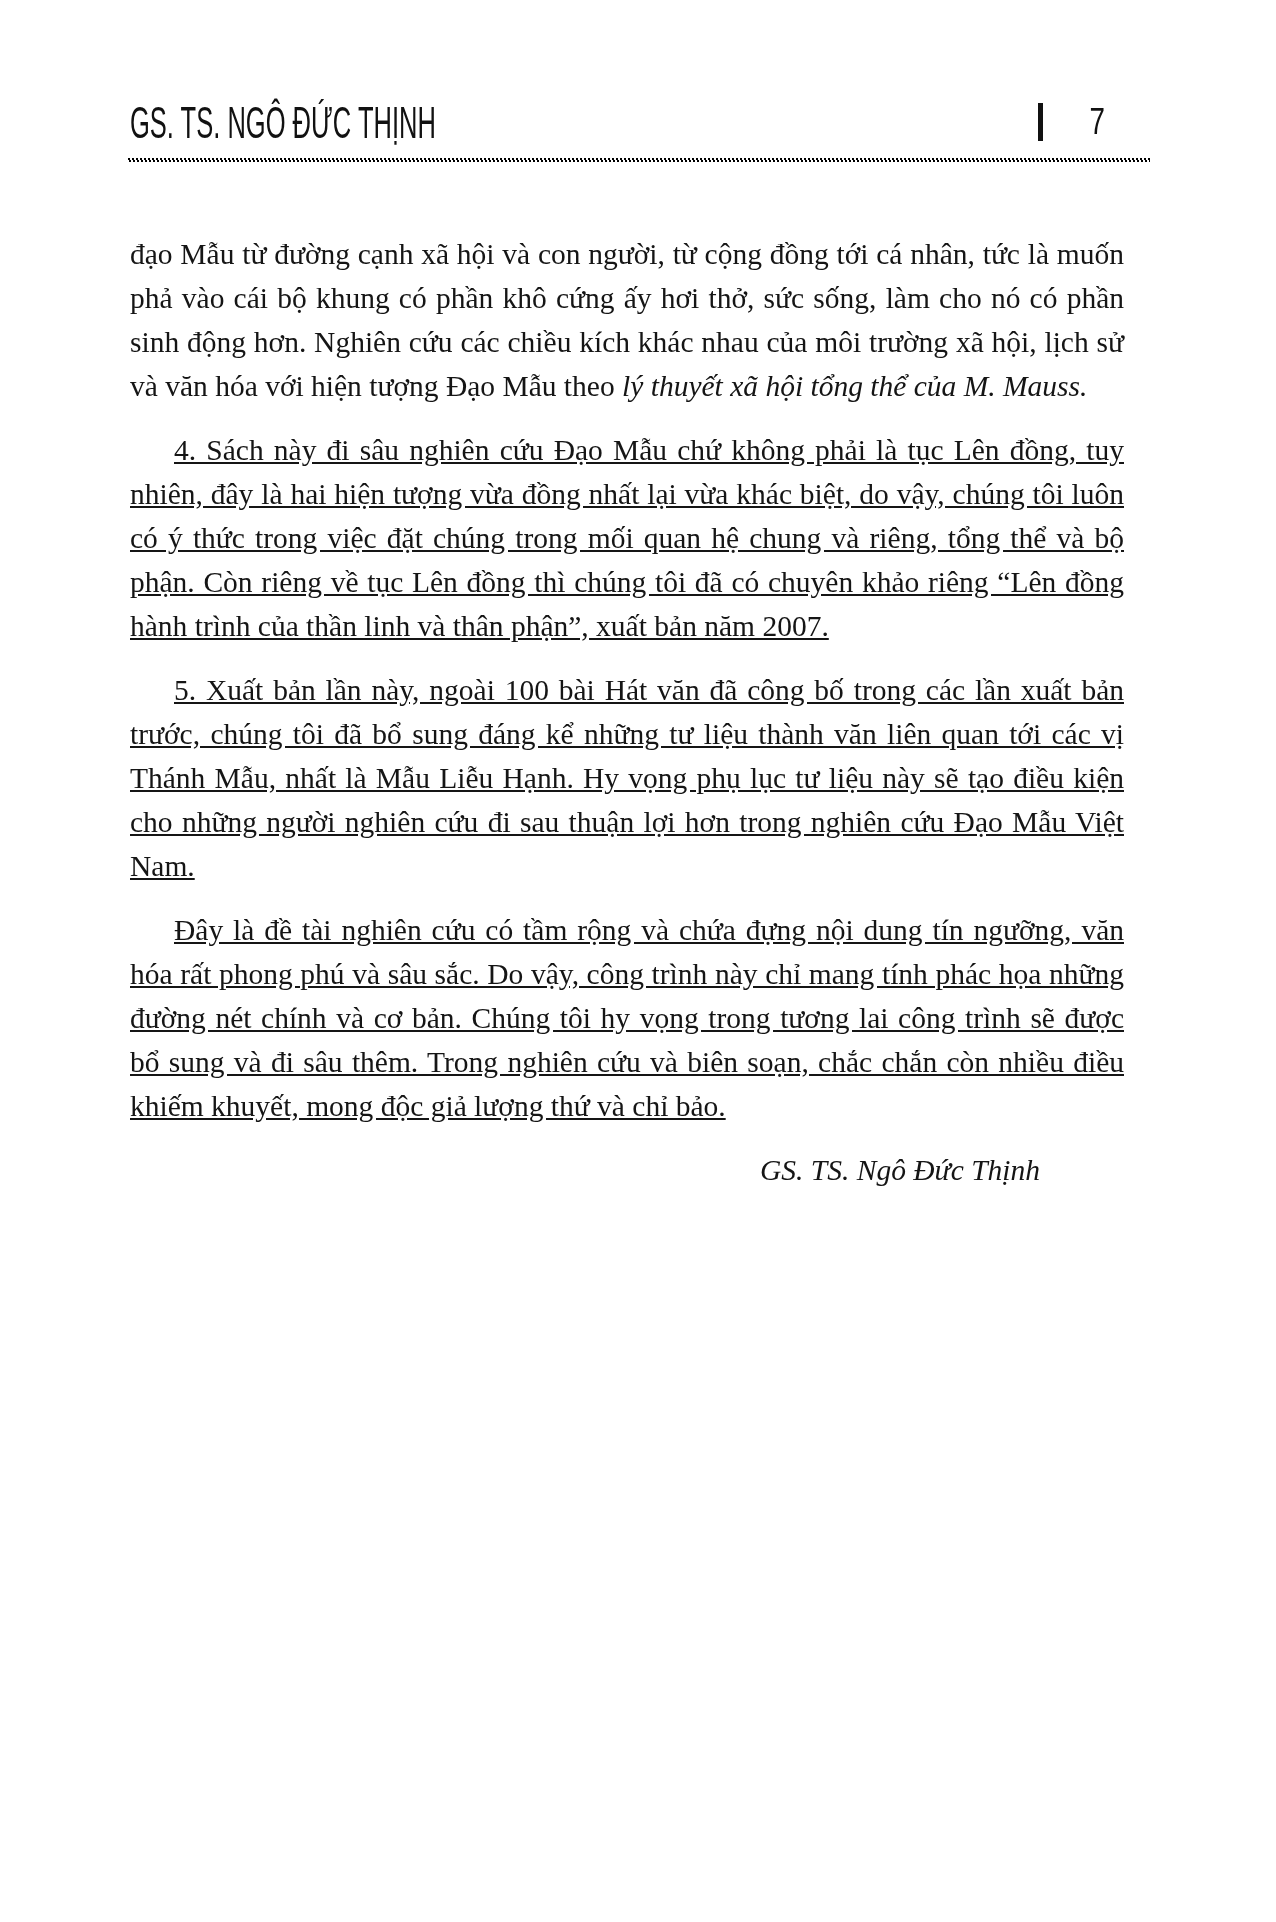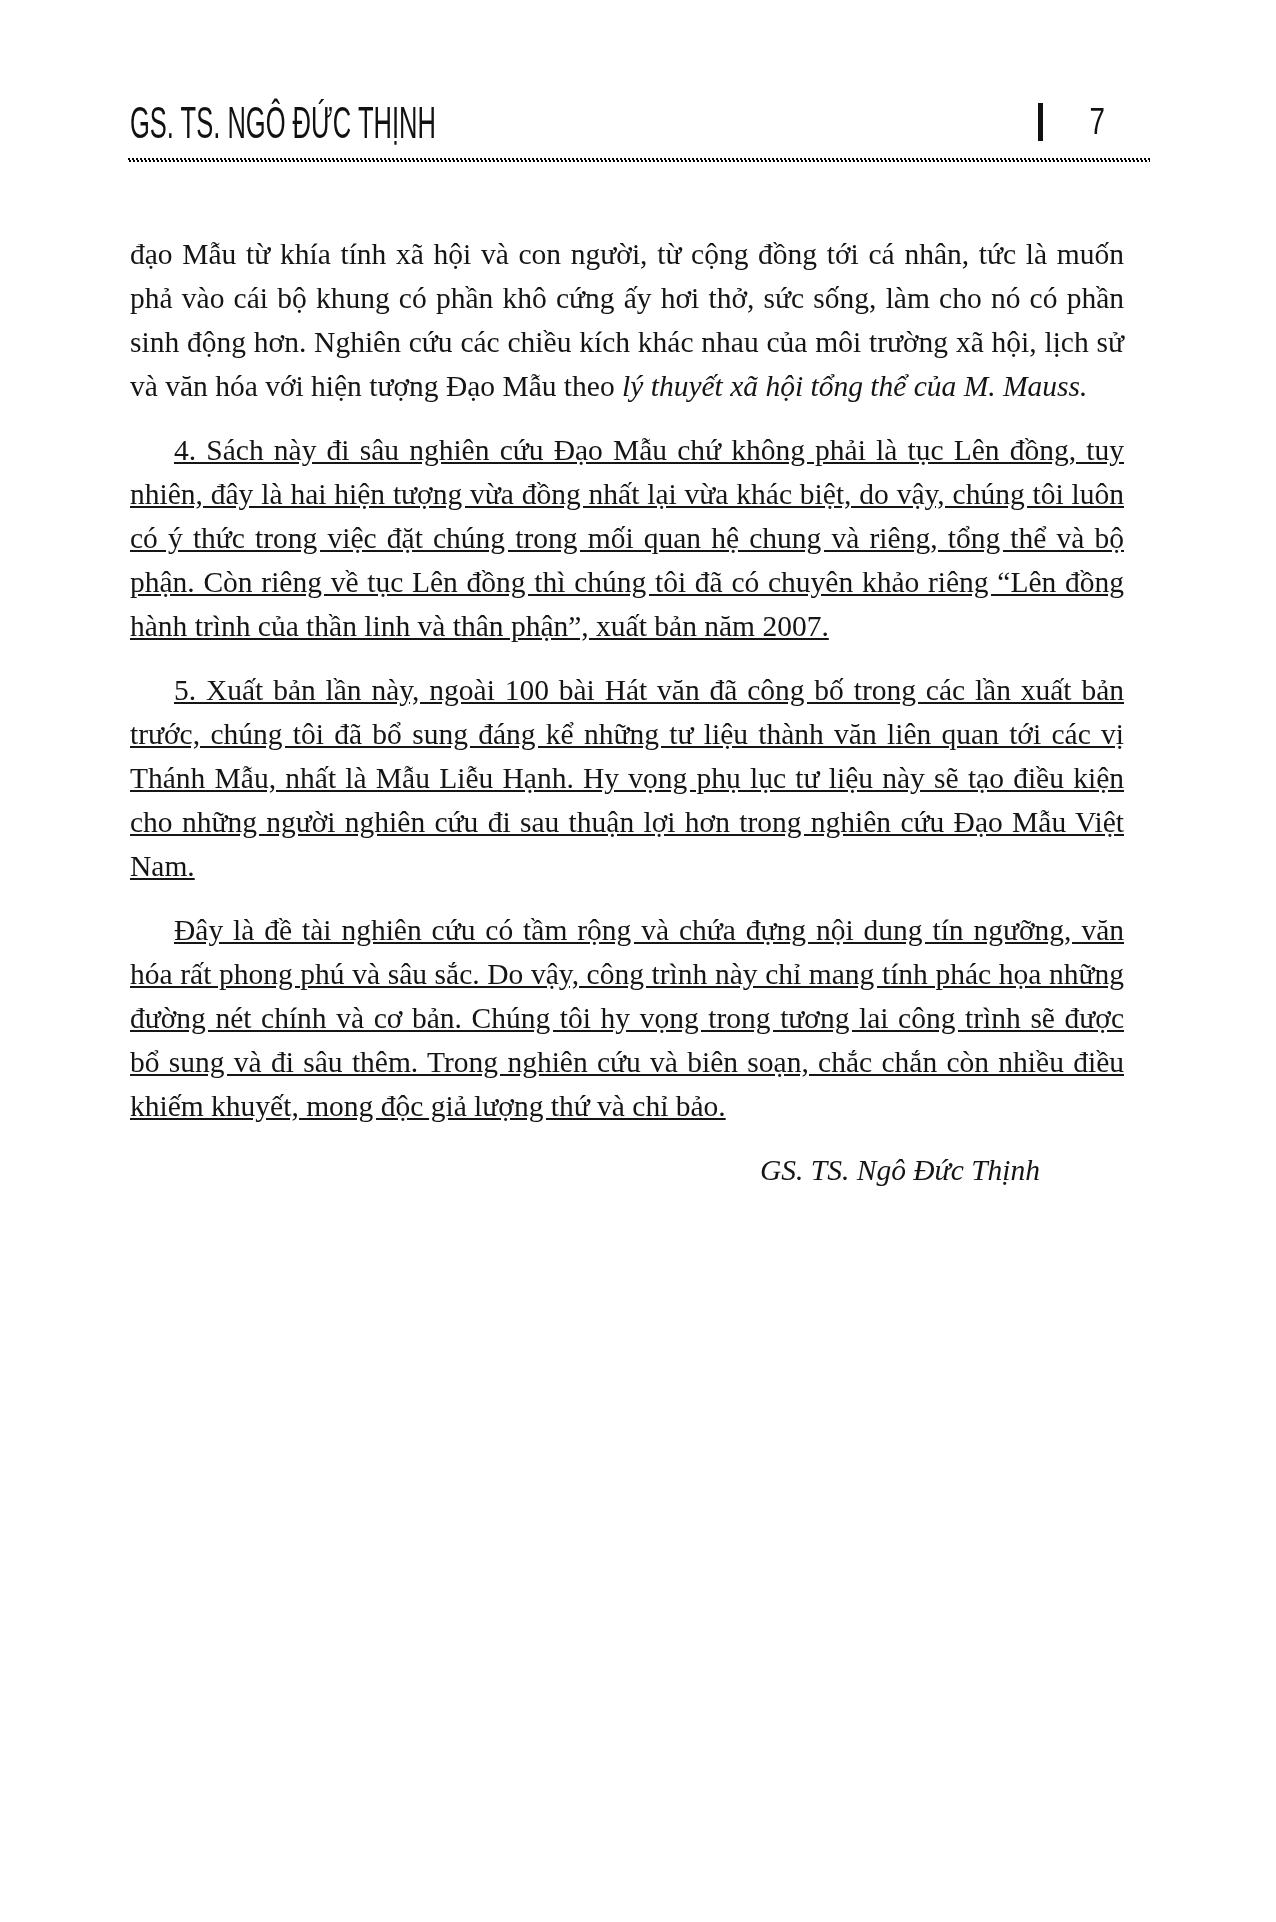--- a/index.html
+++ b/index.html
@@ -111,21 +111,21 @@
     <div class="pagenum-group">
       <div class="pagenum-bar"></div>
       <div class="pagenum">7</div>
     </div>
   </div>
 
   <div class="header-rule"></div>
 
   <div class="content">
     <div>
-        <p><span>đạo Mẫu từ khía tính xã hội và con người, từ cộng đồng tới cá nhân, tức là muốn phả vào cái bộ khung có phần khô cứng ấy hơi thở, sức sống, làm cho nó có phần sinh động hơn. Nghiên cứu các chiều kích khác nhau của môi trường xã hội, lịch sử và văn hóa với hiện tượng Đạo Mẫu theo </span><span class="italic">lý thuyết xã hội tổng thể của M. Mauss.</span></p>
+        <p><span>đạo Mẫu từ đường cạnh xã hội và con người, từ cộng đồng tới cá nhân, tức là muốn phả vào cái bộ khung có phần khô cứng ấy hơi thở, sức sống, làm cho nó có phần sinh động hơn. Nghiên cứu các chiều kích khác nhau của môi trường xã hội, lịch sử và văn hóa với hiện tượng Đạo Mẫu theo </span><span class="italic">lý thuyết xã hội tổng thể của M. Mauss.</span></p>
         <p class="indent"><span>4. Sách này đi sâu nghiên cứu Đạo Mẫu chứ không phải là tục Lên đồng, tuy nhiên, đây là hai hiện tượng vừa đồng nhất lại vừa khác biệt, do vậy, chúng tôi luôn có ý thức trong việc đặt chúng trong mối quan hệ chung và riêng, tổng thể và bộ phận. Còn riêng về tục Lên đồng thì chúng tôi đã có chuyên khảo riêng “Lên đồng hành trình của thần linh và thân phận”, xuất bản năm 2007.</span></p>
         <p class="indent"><span>5. Xuất bản lần này, ngoài 100 bài Hát văn đã công bố trong các lần xuất bản trước, chúng tôi đã bổ sung đáng kể những tư liệu thành văn liên quan tới các vị Thánh Mẫu, nhất là Mẫu Liễu Hạnh. Hy vọng phụ lục tư liệu này sẽ tạo điều kiện cho những người nghiên cứu đi sau thuận lợi hơn trong nghiên cứu Đạo Mẫu Việt Nam.</span></p>
         <p class="indent"><span>Đây là đề tài nghiên cứu có tầm rộng và chứa đựng nội dung tín ngưỡng, văn hóa rất phong phú và sâu sắc. Do vậy, công trình này chỉ mang tính phác họa những đường nét chính và cơ bản. Chúng tôi hy vọng trong tương lai công trình sẽ được bổ sung và đi sâu thêm. Trong nghiên cứu và biên soạn, chắc chắn còn nhiều điều khiếm khuyết, mong độc giả lượng thứ và chỉ bảo.</span></p>
       </div>
     <div class="signature">GS. TS. Ngô Đức Thịnh</div>
   </div>
 
 </div>
 
 </body></html>

